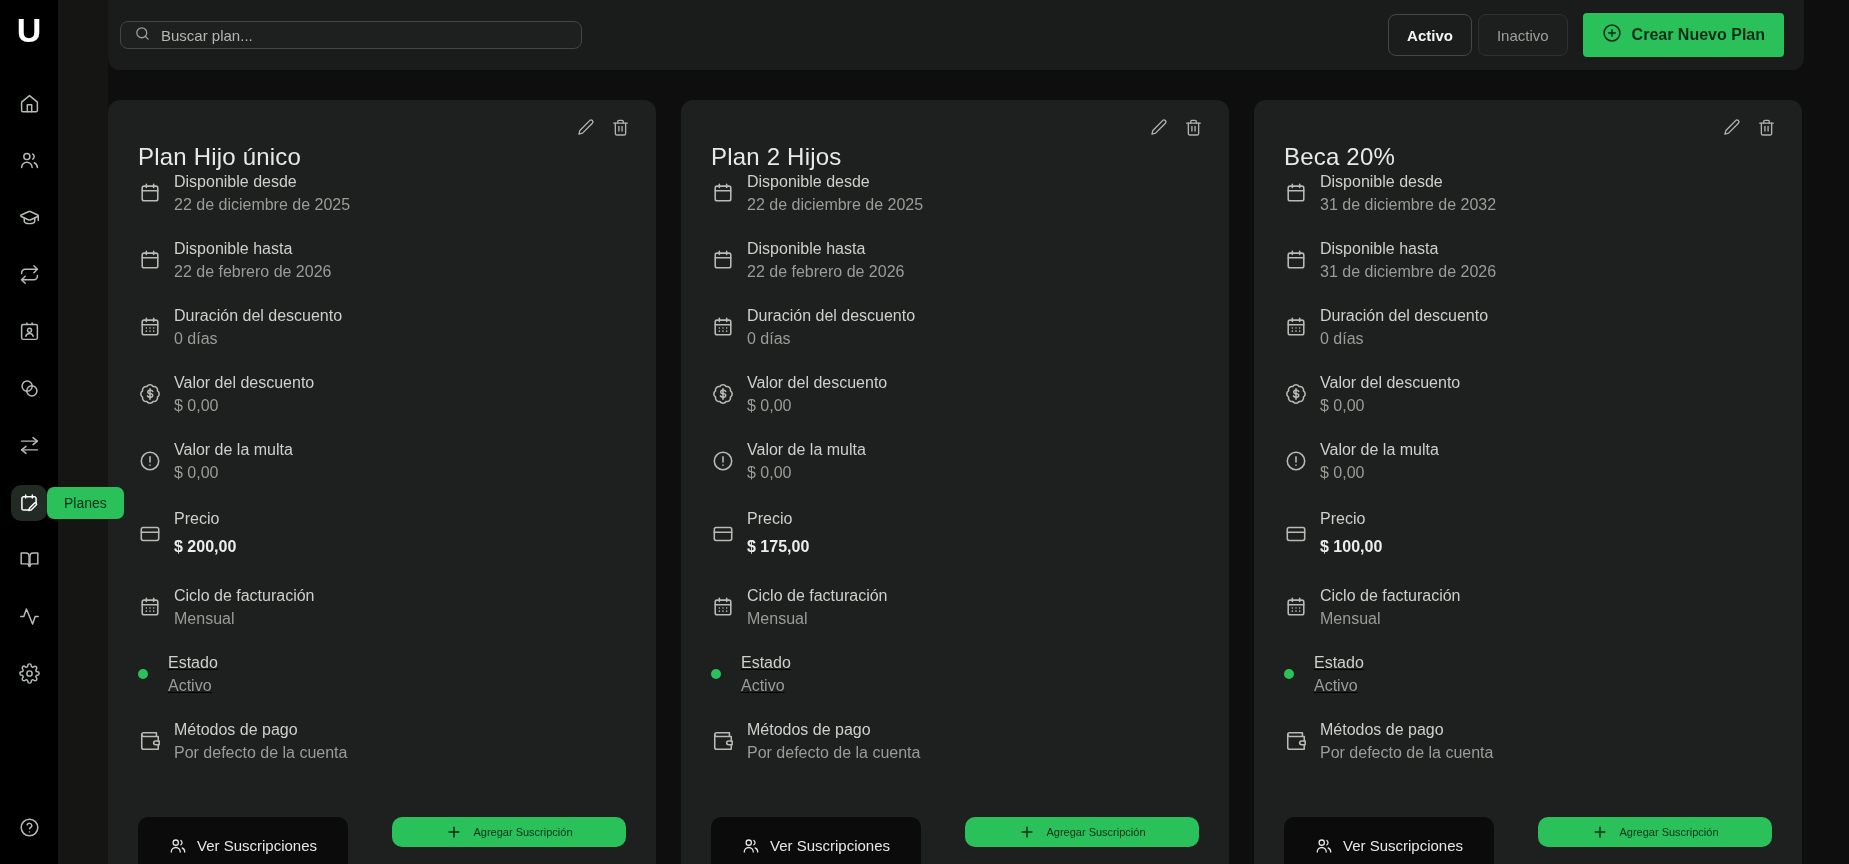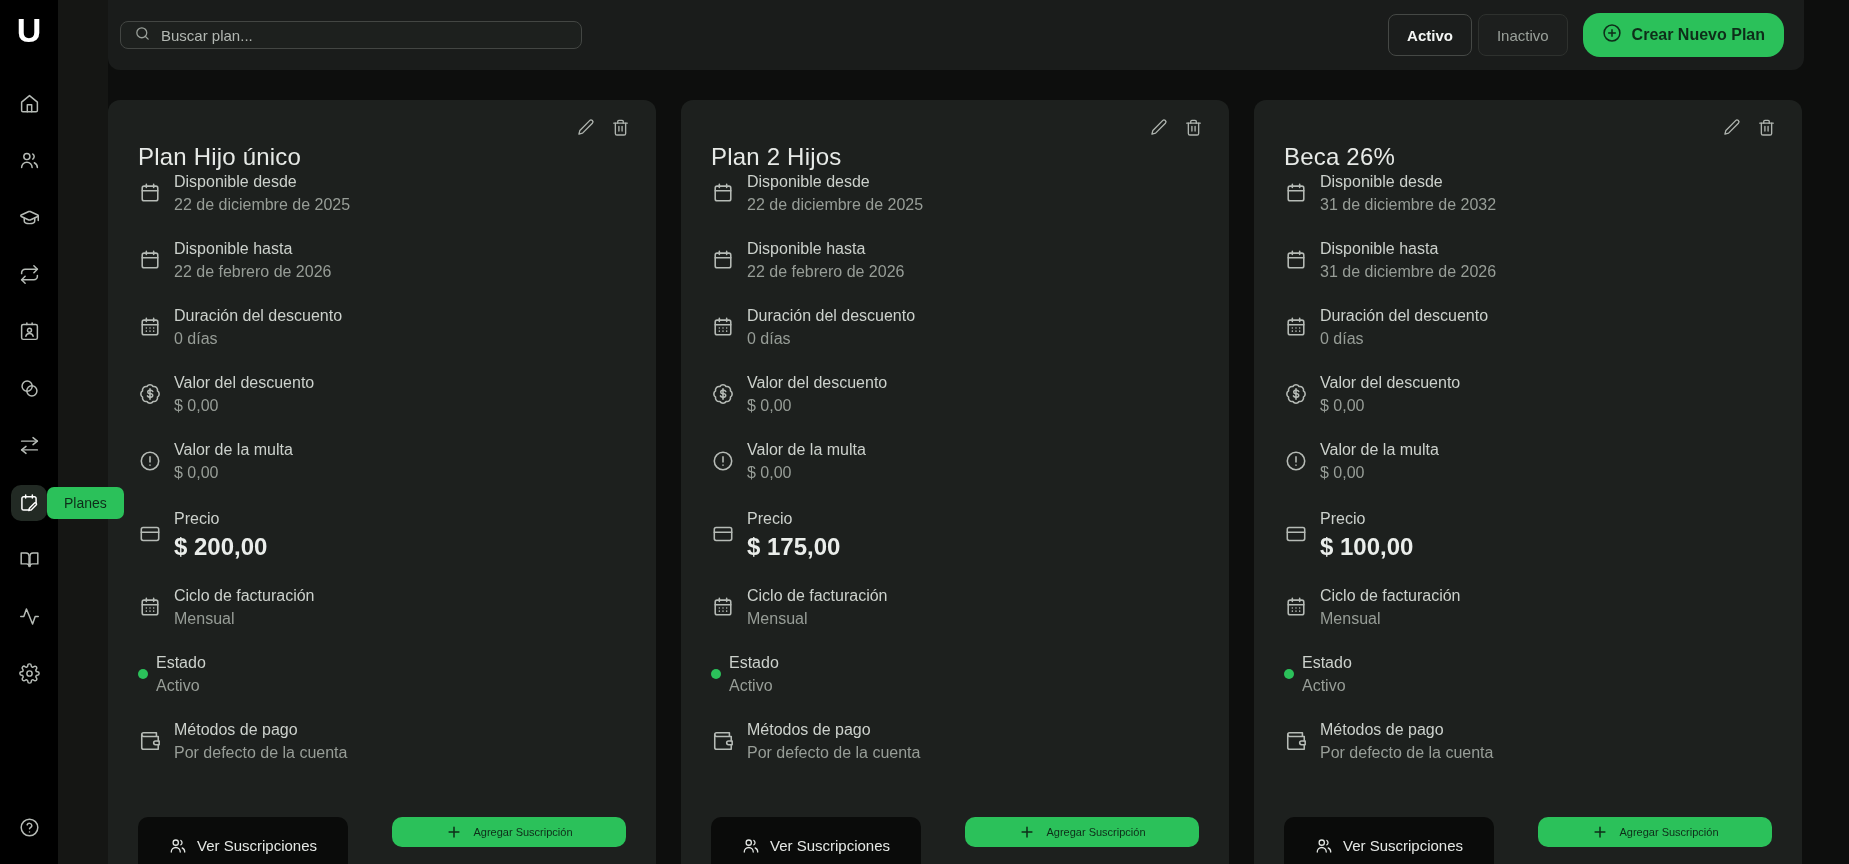--- a/index.html
+++ b/index.html
@@ -33,37 +33,37 @@
   .topbar{position:absolute;left:108px;top:-14px;width:1696px;height:84px;background:var(--panel-bg);
           border-radius:12px;display:flex;align-items:center;padding:14px 20px 0 12px;}
   .search{width:462px;height:28px;background:#1d201e;border:1px solid #434643;border-radius:8px;
           display:flex;align-items:center;gap:10px;padding:0 13px;color:#9aa09a;}
   .search input{flex:1;background:transparent;border:none;outline:none;color:#d7dcd7;font-size:15px;}
   .search input::placeholder{color:#b2b7b2;}
   .top-actions{margin-left:auto;display:flex;align-items:center;gap:6px;}
   .btn-filter{height:42px;padding:0 18px;border-radius:8px;background:#1d1f1e;border:1px solid #2e312e;
               color:#9aa09a;font-size:15px;cursor:pointer;}
   .btn-filter.selected{color:#f3f5f3;font-weight:700;border-color:#454845;background:#1b1d1c;}
-  .btn-create{height:44px;margin-left:9px;padding:0 19px;border-radius:17px;background:var(--accent);border:none;
+  .btn-create{height:44px;margin-left:9px;padding:0 19px;border-radius:4px;background:var(--accent);border:none;
               color:var(--accent-text);font-size:16px;font-weight:600;display:flex;align-items:center;gap:10px;cursor:pointer;}
 
   
   .cards{position:absolute;left:108px;top:100px;display:flex;gap:25px;}
   .card{width:548px;height:790px;background:var(--card-bg);border-radius:12px;padding:20px 30px 0 30px;position:relative;}
   .card-actions{position:absolute;top:18px;right:26px;display:flex;gap:16px;}
   .icon-btn{background:none;border:none;color:#aeb3ae;cursor:pointer;display:grid;place-items:center;}
   .card-title{margin-top:23px;font-size:24px;font-weight:400;color:var(--title-col);letter-spacing:.2px;height:28px;}
   .row{display:flex;align-items:center;gap:12px;margin-top:0;margin-bottom:23px;min-height:44px;}
   .card .row:first-of-type{margin-top:25px;}
   .row-icon{width:24px;display:flex;justify-content:center;color:var(--icon-gray);}
   .row-label{font-size:16px;font-weight:500;color:var(--label-col);line-height:22px;}
   .row-value{font-size:16px;color:var(--value-col);line-height:20px;margin-top:2px;}
   .row-price{min-height:56px;}
-  .row-price .row-value{font-size:24px;font-weight:700;color:#eaedea;line-height:28px;margin-top:3px;}
-  .row-status{gap:8px;}
+  .row-price .row-value{font-size:16px;font-weight:700;color:#eaedea;line-height:28px;margin-top:3px;}
+  .row-status{gap:20px;text-decoration:underline;}
   .dot{width:10px;height:10px;border-radius:50%;background:var(--accent);flex:none;}
   .card-buttons{position:absolute;top:717px;left:30px;right:30px;display:flex;gap:44px;}
   .btn-dark{width:210px;height:57px;border:none;border-radius:10px;background:#0a0b0a;color:#e5e8e5;
             font-size:15px;display:flex;align-items:center;justify-content:center;gap:10px;cursor:pointer;}
   .btn-green{flex:1;height:30px;border:none;border-radius:10px;background:var(--accent);color:var(--accent-text);
              font-size:11px;font-weight:500;display:flex;align-items:center;justify-content:center;gap:10px;cursor:pointer;}
 </style>
 </head>
 <body>
 
@@ -486,21 +486,21 @@
           </button>
           <button class="icon-btn">
             <svg width="19" height="19" viewBox="0 0 24 24" fill="none" stroke="currentColor" stroke-width="1.7" stroke-linecap="round" stroke-linejoin="round">
               <path d="M3.5 6.5h17"></path>
               <path d="M8.5 6.5v-2A1.5 1.5 0 0 1 10 3h4a1.5 1.5 0 0 1 1.5 1.5v2"></path>
               <path d="M18.5 6.5v13a2 2 0 0 1-2 2h-9a2 2 0 0 1-2-2v-13"></path>
               <path d="M10 10.5v6M14 10.5v6"></path>
             </svg>
           </button>
         </div>
-        <h2 class="card-title">Beca 26%</h2>
+        <h2 class="card-title">Beca 20%</h2>
         <div class="row">
           <span class="row-icon">
             <svg width="22" height="22" viewBox="0 0 24 24" fill="none" stroke="currentColor" stroke-width="1.7" stroke-linecap="round" stroke-linejoin="round">
               <rect x="3.5" y="4.5" width="17" height="16" rx="2"></rect>
               <path d="M8 2.5V6M16 2.5V6"></path>
               <path d="M3.5 9.5h17"></path>
             </svg>
           </span>
           <div class="row-text">
             <div class="row-label">Disponible desde</div>

